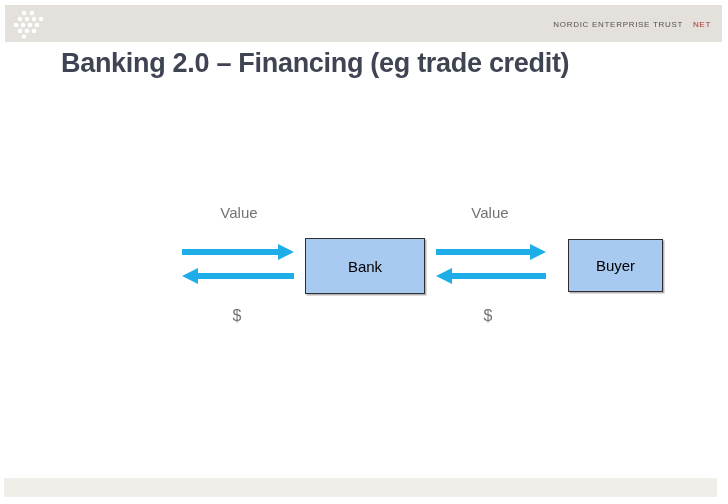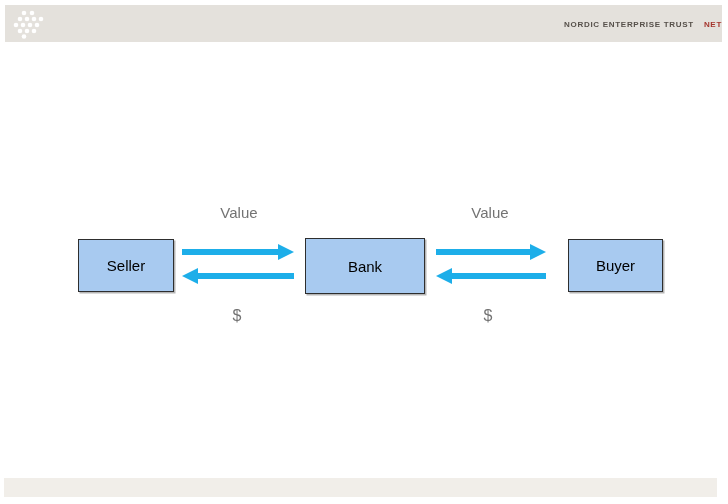--- a/index.html
+++ b/index.html
@@ -26,23 +26,24 @@
     align-items: center;
   }
   .logo {
     position: absolute;
     left: 7px; top: 4px;
     width: 34px; height: 30px;
     display: block;
   }
   .brand {
     margin-left: auto;
+    padding-right: 11px;
     padding-top: 2px;
     font-size: 8px;
-    font-weight: bold;
+    font-weight: normal;
     letter-spacing: 0.7px;
     white-space: nowrap;
   }
   .brand-name { color: var(--brand-text, #56504a); }
   .brand-abbr { color: var(--brand-abbr, #a5362e); margin-left: 7px; }
 
   
   .title {
     position: absolute;
     left: 61px; top: 48px;
@@ -154,29 +155,27 @@
           <circle cx="12" cy="27.5" r="2.3"></circle>
         </g>
       </svg>
     </span>
     <div class="brand">
       <span class="brand-name">NORDIC ENTERPRISE TRUST</span>
       <span class="brand-abbr">NET</span>
     </div>
   </header>
 
+  <h1 class="title">Banking 2.0 – Financing (eg trade credit)</h1>
 
   <section class="diagram">
 
     <div class="label value v1">Value</div>
     <div class="label value v2">Value</div>
 
-    <div class="node seller">
-      <span>Seller</span>
-    </div>
     <div class="node buyer">
       <span>Buyer</span>
     </div>
     <div class="node bank">
       <span>Bank</span>
     </div>
 
     <div class="arrow right a1">
         <span class="shaft"></span>
       </div>

